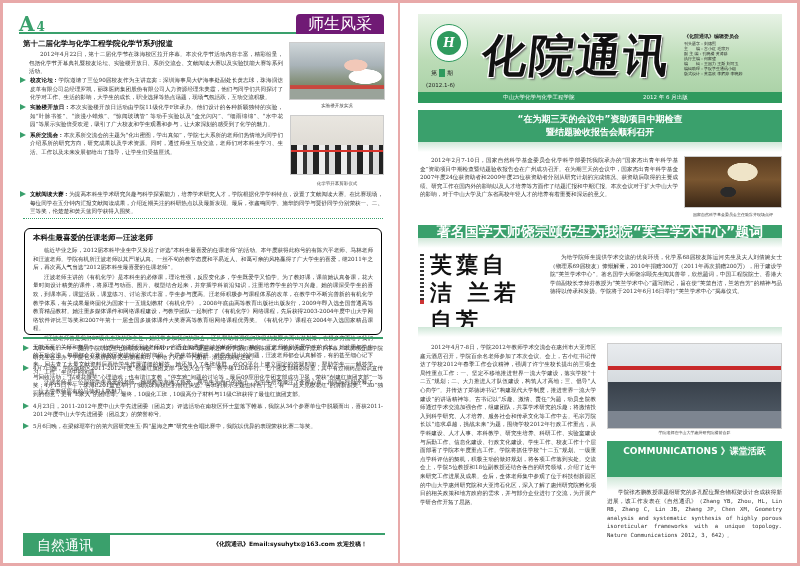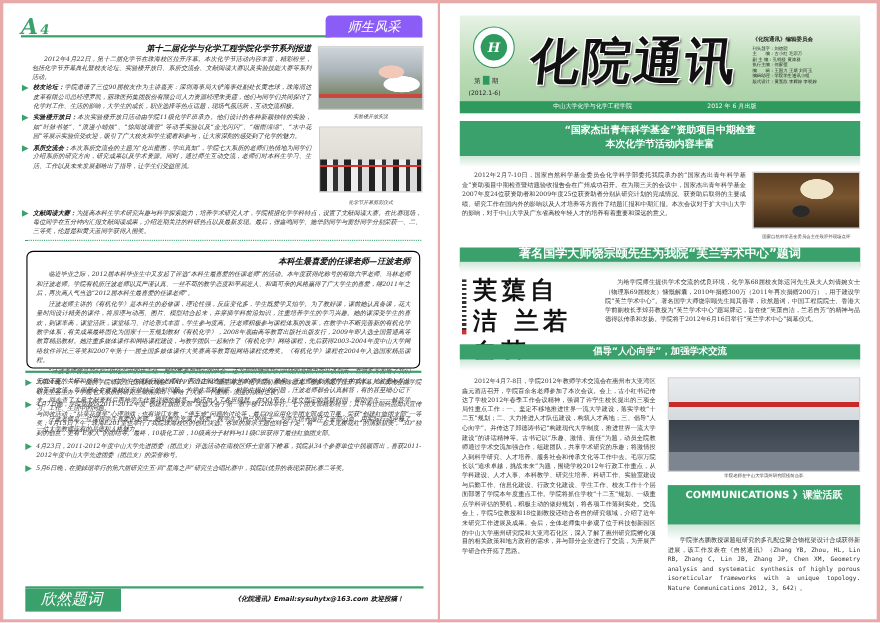--- a/index.html
+++ b/index.html
@@ -4,33 +4,33 @@
 <style>
   * { box-sizing: border-box; margin: 0; padding: 0; }
   html, body { width: 800px; height: 566px; overflow: hidden; background: #fff; }
   body { font-family: "DejaVu Serif", serif; color: #222; position: relative; }
 
   .spread { position: absolute; left: 0; top: 0; width: 800px; height: 566px;
     border: 3px solid #e8a9a9; border-right-width: 3px; }
   .divider { position: absolute; left: 398px; top: 0; width: 2px; height: 566px; background: #e8a9a9; }
 
   .page { position: absolute; top: 0; height: 560px; }
-  .left { left: 3px; width: 374px; font-style: italic; }
+  .left { left: 3px; width: 374px; }
   .right { left: 400px; width: 397px; }
 
   
   .pagenum { position: absolute; left: 16px; top: 12px; font-family: "DejaVu Serif", serif; color: #3aa06c; font-weight: bold; }
   .pagenum .a { font-size: 20px; }
   .pagenum .n { font-size: 12px; margin-left: 2px; }
   .topline { position: absolute; left: 16px; top: 32px; width: 282px; height: 2px; background: #3aa06c; }
-  .section-tab { position: absolute; left: 293px; top: 14px; width: 88px; height: 20px; background: #8b5cf6;
-    border-radius: 4px 4px 0 0; color: #fff; font-family: "DejaVu Sans", sans-serif; font-size: 12px;
+  .section-tab { position: absolute; left: 293px; top: 14px; width: 88px; height: 20px; background: #701a75;
+    border-radius: 4px 4px 0 0; color: #fff; font-family: "DejaVu Sans", sans-serif; font-size: 16px;
     text-align: center; line-height: 20px; }
 
-  .art-title { position: absolute; font-family: "DejaVu Sans", sans-serif; font-weight: bold; font-size: 7.5px; color: #111; text-align: right; }
+  .art-title { position: absolute; font-family: "DejaVu Sans", sans-serif; font-weight: bold; font-size: 7.5px; color: #111; text-align: left; }
   .body-text { font-size: 5.6px; line-height: 8.6px; color: #333; text-align: justify; }
   .indent { text-indent: 11px; }
 
   .bullets { position: absolute; }
   .bullet { position: relative; padding-left: 10px; font-size: 5.6px; line-height: 8.6px; color: #333; margin-bottom: 1.5px; text-align: justify; }
   .bullet .tri { position: absolute; left: 0; top: 1px; width: 0; height: 0;
     border-top: 3.5px solid transparent; border-bottom: 3.5px solid transparent; border-left: 6px solid #3aa06c; }
   .bullet b { font-family: "DejaVu Sans", sans-serif; color: #111; }
 
   .photo { position: absolute; border: 1px solid #ccc; overflow: hidden; }
@@ -80,21 +80,21 @@
     color: #fff; font-family: "DejaVu Sans", sans-serif; font-size: 5.5px; line-height: 11px; }
   .mastbar .l { position: absolute; left: 85px; }
   .mastbar .r { position: absolute; left: 225px; }
 
   .banner { position: absolute; left: 18px; width: 364px; background: #3aa06c; color: #fff;
     font-family: "DejaVu Sans", sans-serif; font-weight: bold; text-align: center; }
   .banner-fade { position: absolute; left: 18px; width: 364px; height: 10px;
     background: linear-gradient(180deg, #cfe7d8 0%, #fff 100%); }
   .b1 { top: 110px; height: 32px; font-size: 9px; line-height: 13px; padding-top: 3px; }
   .b1f { top: 142px; }
-  .b2 { top: 225px; height: 18px; font-size: 11px; line-height: 12px; }
+  .b2 { top: 225px; height: 18px; font-size: 14px; line-height: 12px; }
   .b2f { top: 238px; }
   .b3 { top: 313px; height: 14px; font-size: 8.5px; line-height: 14px; }
   .b3f { top: 327px; }
 
   .photo-meeting { background:
       radial-gradient(ellipse at 60% 30%, #efe4c8 0 18%, transparent 19%),
       radial-gradient(ellipse at 45% 70%, #2a2a2a 0 10%, transparent 11%),
       linear-gradient(180deg, #5a3d22 0%, #7a5630 45%, #3a2716 100%); }
   .photo-group { background:
       linear-gradient(180deg, transparent 26%, #c8292a 26%, #c8292a 31%, transparent 31%),
@@ -182,21 +182,21 @@
       <span class="tri"></span>
       <span>4月23日，2011-2012年度中山大学先进团委（团总支）评选活动在南校区怀士堂落下帷幕，我院从34个参赛单位中脱颖而出，喜获2011-2012年度中山大学先进团委（团总支）的荣誉称号。</span>
     </div>
     <div class="bullet">
       <span class="tri"></span>
       <span>5月6日晚，在梁銶琚举行的第六届研究生五·四“星海之声”研究生合唱比赛中，我院以优异的表现荣获比赛二等奖。</span>
     </div>
   </div>
 
   <div class="footer-line"></div>
-  <div class="footer-tab">欣然题词</div>
+  <div class="footer-tab">自然通讯</div>
   <div class="footer-email">《化院通讯》Email:sysuhytx@163.com 欢迎投稿！</div>
 </div>
 
 <div class="page right">
 
   <div class="masthead">
     <div class="logo">
       <div class="inner">H</div>
     </div>
     <div class="issue">
@@ -214,38 +214,37 @@
       <div>编辑助理：学院学生通讯小组</div>
       <div>版式设计：黄嘉欣 李辉婷 李晓婷</div>
     </div>
   </div>
   <div class="mastbar">
     <span class="l">中山大学化学与化学工程学院</span>
     <span class="r">2012 年 6 月出版</span>
   </div>
 
   <div class="banner b1">
-    <div>“国家杰出青年科学基金”资助项目中期检查</div>
-    <div>本次化学节活动内容丰富</div>
+    <div>“在为期三天的会议中”资助项目中期检查</div>
+    <div>暨结题验收报告会顺利召开</div>
   </div>
   <div class="banner-fade b1f"></div>
   <p class="body-text indent" style="position:absolute; left:20px; top:156px; width:258px;">2012年2月7-10日，国家自然科学基金委员会化学科学部委托我院承办的“国家杰出青年科学基金”资助项目中期检查暨结题验收报告会在广州成功召开。在为期三天的会议中，国家杰出青年科学基金2007年度24位获资助者和2009年度25位获资助者分别从研究计划的完成情况、获资助后取得的主要成绩、研究工作在国内外的影响以及人才培养等方面作了结题汇报和中期汇报。本次会议对于扩大中山大学的影响，对于中山大学及广东省高校年轻人才的培养有着重要和深远的意义。</p>
   <div class="photo photo-meeting" style="left:284px; top:156px; width:98px; height:52px;"></div>
   <div class="caption" style="left:282px; top:212px; width:102px; font-size:4px;">国家自然科学基金委员会主任致辞并现场点评</div>
 
   <div class="banner b2">著名国学大师饶宗颐先生为我院“芙兰学术中心”题词</div>
   <div class="banner-fade b2f"></div>
   <div class="calligraphy">
     <div class="sig"></div>
     <div class="seal"></div>
     <div class="chars">芙蕖自洁 兰若自芳</div>
   </div>
   <p class="body-text indent" style="position:absolute; left:150px; top:253px; width:232px;">为给学院师生提供学术交流的优良环境，化学系68届校友陈运河先生及夫人刘倩婉女士（物理系69届校友）慷慨解囊，2010年捐赠300万（2011年再次捐赠200万），用于建设学院“芙兰学术中心”。著名国学大师饶宗颐先生闻其善举，欣然题词，中国工程院院士、香港大学前副校长李焯芬教授为“芙兰学术中心”题写牌记，旨在使“芙蕖自洁，兰若自芳”的精神与品德得以传承和发扬。学院将于2012年6月16日举行“芙兰学术中心”揭幕仪式。</p>
 
-  <div class="banner b3">倡导“人心向学”，加强学术交流</div>
   <div class="banner-fade b3f"></div>
   <p class="body-text indent" style="position:absolute; left:20px; top:343px; width:176px;">2012年4月7-8日，学院2012年教师学术交流会在惠州市大亚湾区鑫元酒店召开，学院百余名老师参加了本次会议。会上，古小红书记传达了学校2012年春季工作会议精神，强调了许宁生校长提出的三项全局性重点工作：一、坚定不移地推进世界一流大学建设，落实学校“十二五”规划；二、大力推进人才队伍建设，构筑人才高地；三、倡导“人心向学”。并传达了郑德涛书记“构建现代大学制度，推进世界一流大学建设”的讲话精神等。古书记以“乐趣、激情、责任”为题，动员全院教师通过学术交流加强合作，组建团队，共享学术研究的乐趣；将激情投入到科学研究、人才培养、服务社会和传承文化等工作中去。毛宗万院长以“追求卓越，挑战未来”为题，围绕学校2012年行政工作重点，从学科建设、人才人事、本科教学、研究生培养、科研工作、实验室建设与后勤工作、信息化建设、行政文化建设、学生工作、校友工作十个层面部署了学院本年度重点工作。学院将抓住学校“十二五”规划、一级重点学科评估的契机，积极主动的做好规划，将各项工作落到实处。交流会上，学院5位教授和18位副教授还结合各自的研究领域，介绍了近年来研究工作进展及成果。会后，全体老师集中参观了位于科技创新园区的中山大学惠州研究院和大亚湾石化区，深入了解了惠州研究院孵化项目的相关政策和地方政府的需求，并与部分企业进行了交流，为开展产学研合作开拓了思路。</p>
   <div class="photo photo-group" style="left:207px; top:343px; width:175px; height:86px;"></div>
   <div class="caption" style="left:207px; top:430px; width:175px; font-size:4px;">学院老师在中山大学惠州研究院楼前合影</div>
 
   <div class="nc-banner">
     <div>COMMUNICATIONS 》课堂活跃</div>
   </div>
   <div class="nc-fade"></div>
   <p class="body-text indent" style="position:absolute; left:207px; top:488px; width:175px;">

